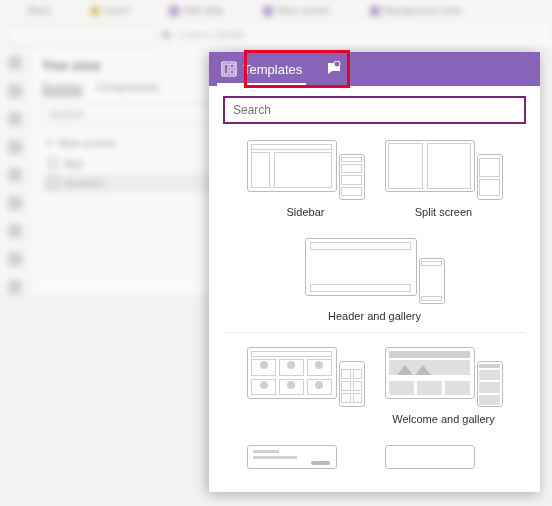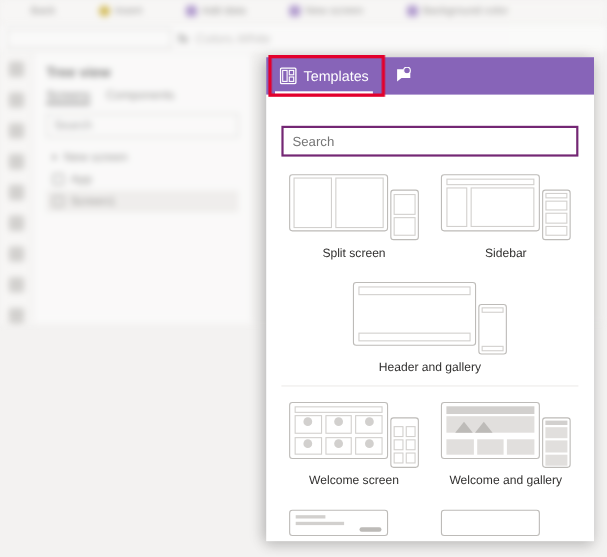--- a/index.html
+++ b/index.html
@@ -30,21 +30,21 @@
   .tree .caret { display:inline-block; width:0;height:0;border-left:4px solid #605e5c; border-top:3px solid transparent; border-bottom:3px solid transparent;}
   .tree .sq { width:10px; height:10px; border:1px solid #605e5c; }
 
   .canvas { flex:1; background:#f3f2f1; }
 
   
   .panel {
     position: absolute;
     top: 52px;
     right: 12px;
-    width: 298px;
+    width: 331px;
     height: 440px;
     background: #fff;
     box-shadow: -4px 0 12px rgba(0,0,0,0.15), 0 4px 12px rgba(0,0,0,0.15);
     display: flex;
     flex-direction: column;
     z-index: 10;
   }
   .panel-tabs {
     height: 34px;
     background: #8764b8;
@@ -75,21 +75,21 @@
     left: 244px;
     width: 106px;
     height: 38px;
     border: 3px solid #e3002c;
     z-index: 20;
     pointer-events: none;
   }
   .panel-body {
     flex:1;
     overflow-y: auto;
-    padding: 28px 14px 14px 14px;
+    padding: 10px 14px 14px 14px;
   }
   .panel-search {
     width: 100%;
     height: 28px;
     border: 2px solid #742774;
     padding: 0 8px;
     font-size: 12px;
     outline: none;
     margin-bottom: 12px;
   }
@@ -257,51 +257,51 @@
           <path d="M2 2h12v8H6l-4 3V2z" fill="#fff"></path>
           <circle cx="11" cy="3" r="3" fill="#8764b8" stroke="#fff" stroke-width="1"></circle>
         </svg>
     </div>
   </div>
   <div class="panel-body">
     <input class="panel-search" placeholder="Search" style="">
 
     <div class="tmpl-grid">
 
-      <div class="tmpl t-split">
-        <div class="thumb">
-          <div class="th-desktop">
-              <div class="l"></div>
-              <div class="r"></div>
-            </div>
-          <div class="th-phone">
-              <div class="t"></div>
-              <div class="b"></div>
-            </div>
-        </div>
-        <div>Split screen</div>
-      </div>
-
       <div class="tmpl t-side">
         <div class="thumb">
           <div class="th-desktop">
               <div class="hd"></div>
               <div class="sl"></div>
               <div class="mn"></div>
             </div>
           <div class="th-phone">
               <div class="hd"></div>
               <div class="a"></div>
               <div class="b"></div>
               <div class="c"></div>
             </div>
         </div>
         <div>Sidebar</div>
       </div>
 
+      <div class="tmpl t-split">
+        <div class="thumb">
+          <div class="th-desktop">
+              <div class="l"></div>
+              <div class="r"></div>
+            </div>
+          <div class="th-phone">
+              <div class="t"></div>
+              <div class="b"></div>
+            </div>
+        </div>
+        <div>Split screen</div>
+      </div>
+
       <div class="tmpl t-hf">
         <div class="thumb">
           <div class="th-desktop">
               <div class="hd"></div>
               <div class="ft"></div>
             </div>
           <div class="th-phone">
               <div class="hd"></div>
               <div class="ft"></div>
             </div>
@@ -329,21 +329,20 @@
               <div class="g">
                 <div></div>
                 <div></div>
                 <div></div>
                 <div></div>
                 <div></div>
                 <div></div>
               </div>
             </div>
         </div>
-        <div>Welcome screen</div>
       </div>
 
       <div class="tmpl t-gallery">
         <div class="thumb">
           <div class="th-desktop">
               <div class="hd"></div>
               <div class="hero"></div>
               <div class="row">
                 <div></div>
                 <div></div>

